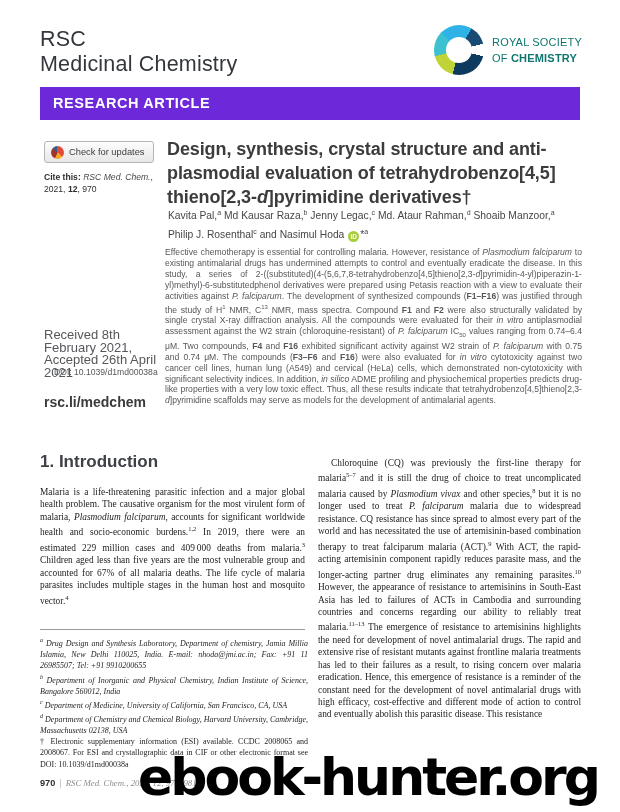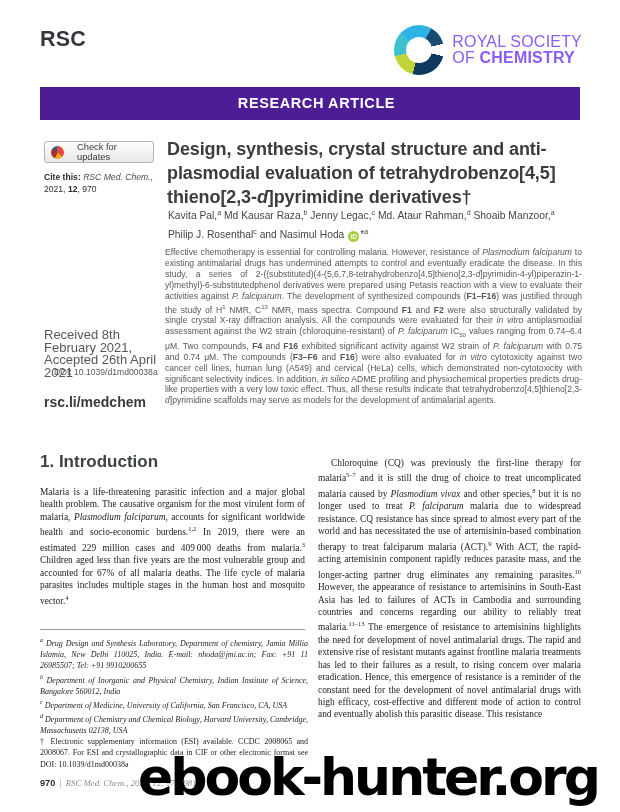--- a/index.html
+++ b/index.html
@@ -5,44 +5,44 @@
   * { margin:0; padding:0; box-sizing:border-box; }
   html,body { background:#e8e8e8; }
   .page {
     position:relative; width:620px; height:812px; margin:0 auto;
     background:#ffffff; overflow:hidden;
     font-family:"Liberation Sans", sans-serif; color:#222;
   }
   
   .journal-name {
     position:absolute; left:40px; top:27px;
-    font-size:21.5px; line-height:25px; color:#33373c; letter-spacing:.2px;font-weight:bold;
+    font-size:21.5px; line-height:25px; color:#33373c; letter-spacing:.2px;
   }
   .logo { position:absolute; top:25px; right:38px; display:flex; align-items:center; }
   .logo-ring {
     position:relative; width:50px; height:50px; border-radius:50%;
     background:conic-gradient(#2fb3e6 0deg 30deg,#1a4c73 30deg 75deg,#ffffff 75deg 105deg,
       #0e3a5f 105deg 195deg,#c0d437 195deg 255deg,#3ec0d0 255deg 315deg,#2fb3e6 315deg 360deg);
   }
   .logo-ring::after{
     content:""; position:absolute; left:50%; top:50%; width:26px; height:26px;
     transform:translate(-50%,-50%); background:#fff; border-radius:50%;
   }
-  .logo-text { margin-left:8px; font-size:16px; line-height:16px; color:#8b5cf6; letter-spacing:.2px; }
+  .logo-text { margin-left:8px; font-size:11px; line-height:16px; color:#0f766e; letter-spacing:.2px; }
   .banner {
     position:absolute; left:40px; top:87px; width:540px; height:33px;
-    background:#4c1d95; color:#fff; font-weight:bold; font-size:14.5px;
-    letter-spacing:.6px; line-height:33px; padding-left:13px;text-align:center;
+    background:#6d28d9; color:#fff; font-weight:bold; font-size:14.5px;
+    letter-spacing:.6px; line-height:33px; padding-left:13px;
   }
   
   .btn-updates {
     position:absolute; left:44px; top:141px; width:110px; height:22px;
     border:1px solid #b5b5b5; border-radius:3px;
     background:linear-gradient(#fdfdfd,#e7e7e7);
-    display:flex; align-items:center; gap:13px; padding:0 6px;
+    display:flex; align-items:center; gap:5px; padding:0 6px;
     font-size:9.3px; color:#3c3c3c; cursor:pointer;
   }
   .crossmark {
     width:13px; height:13px; border-radius:50%; flex:0 0 13px;
     background:conic-gradient(#e2493a 0 130deg,#f5a623 130deg 205deg,#a23430 205deg 310deg,#2d5f8a 310deg 360deg);
   }
   .cite { position:absolute; left:44px; top:171px; width:118px; font-size:8.6px; line-height:12px; color:#2e2e2e; }
   .cite i { color:#4a4a4a; }
   .title {
     position:absolute; left:167px; top:137px; width:421px;
@@ -94,20 +94,21 @@
     font-size:52px; letter-spacing:-3px; color:#000; white-space:nowrap;
   }
 </style>
 </head>
 <body>
 
 <div class="page">
 
   <div class="journal-name">
     <div>RSC</div>
+    <div>Medicinal Chemistry</div>
   </div>
 
   <div class="logo">
     <div class="logo-ring"></div>
     <div class="logo-text">
       <div>ROYAL SOCIETY</div>
       <div>OF <b>CHEMISTRY</b></div>
     </div>
   </div>
 

